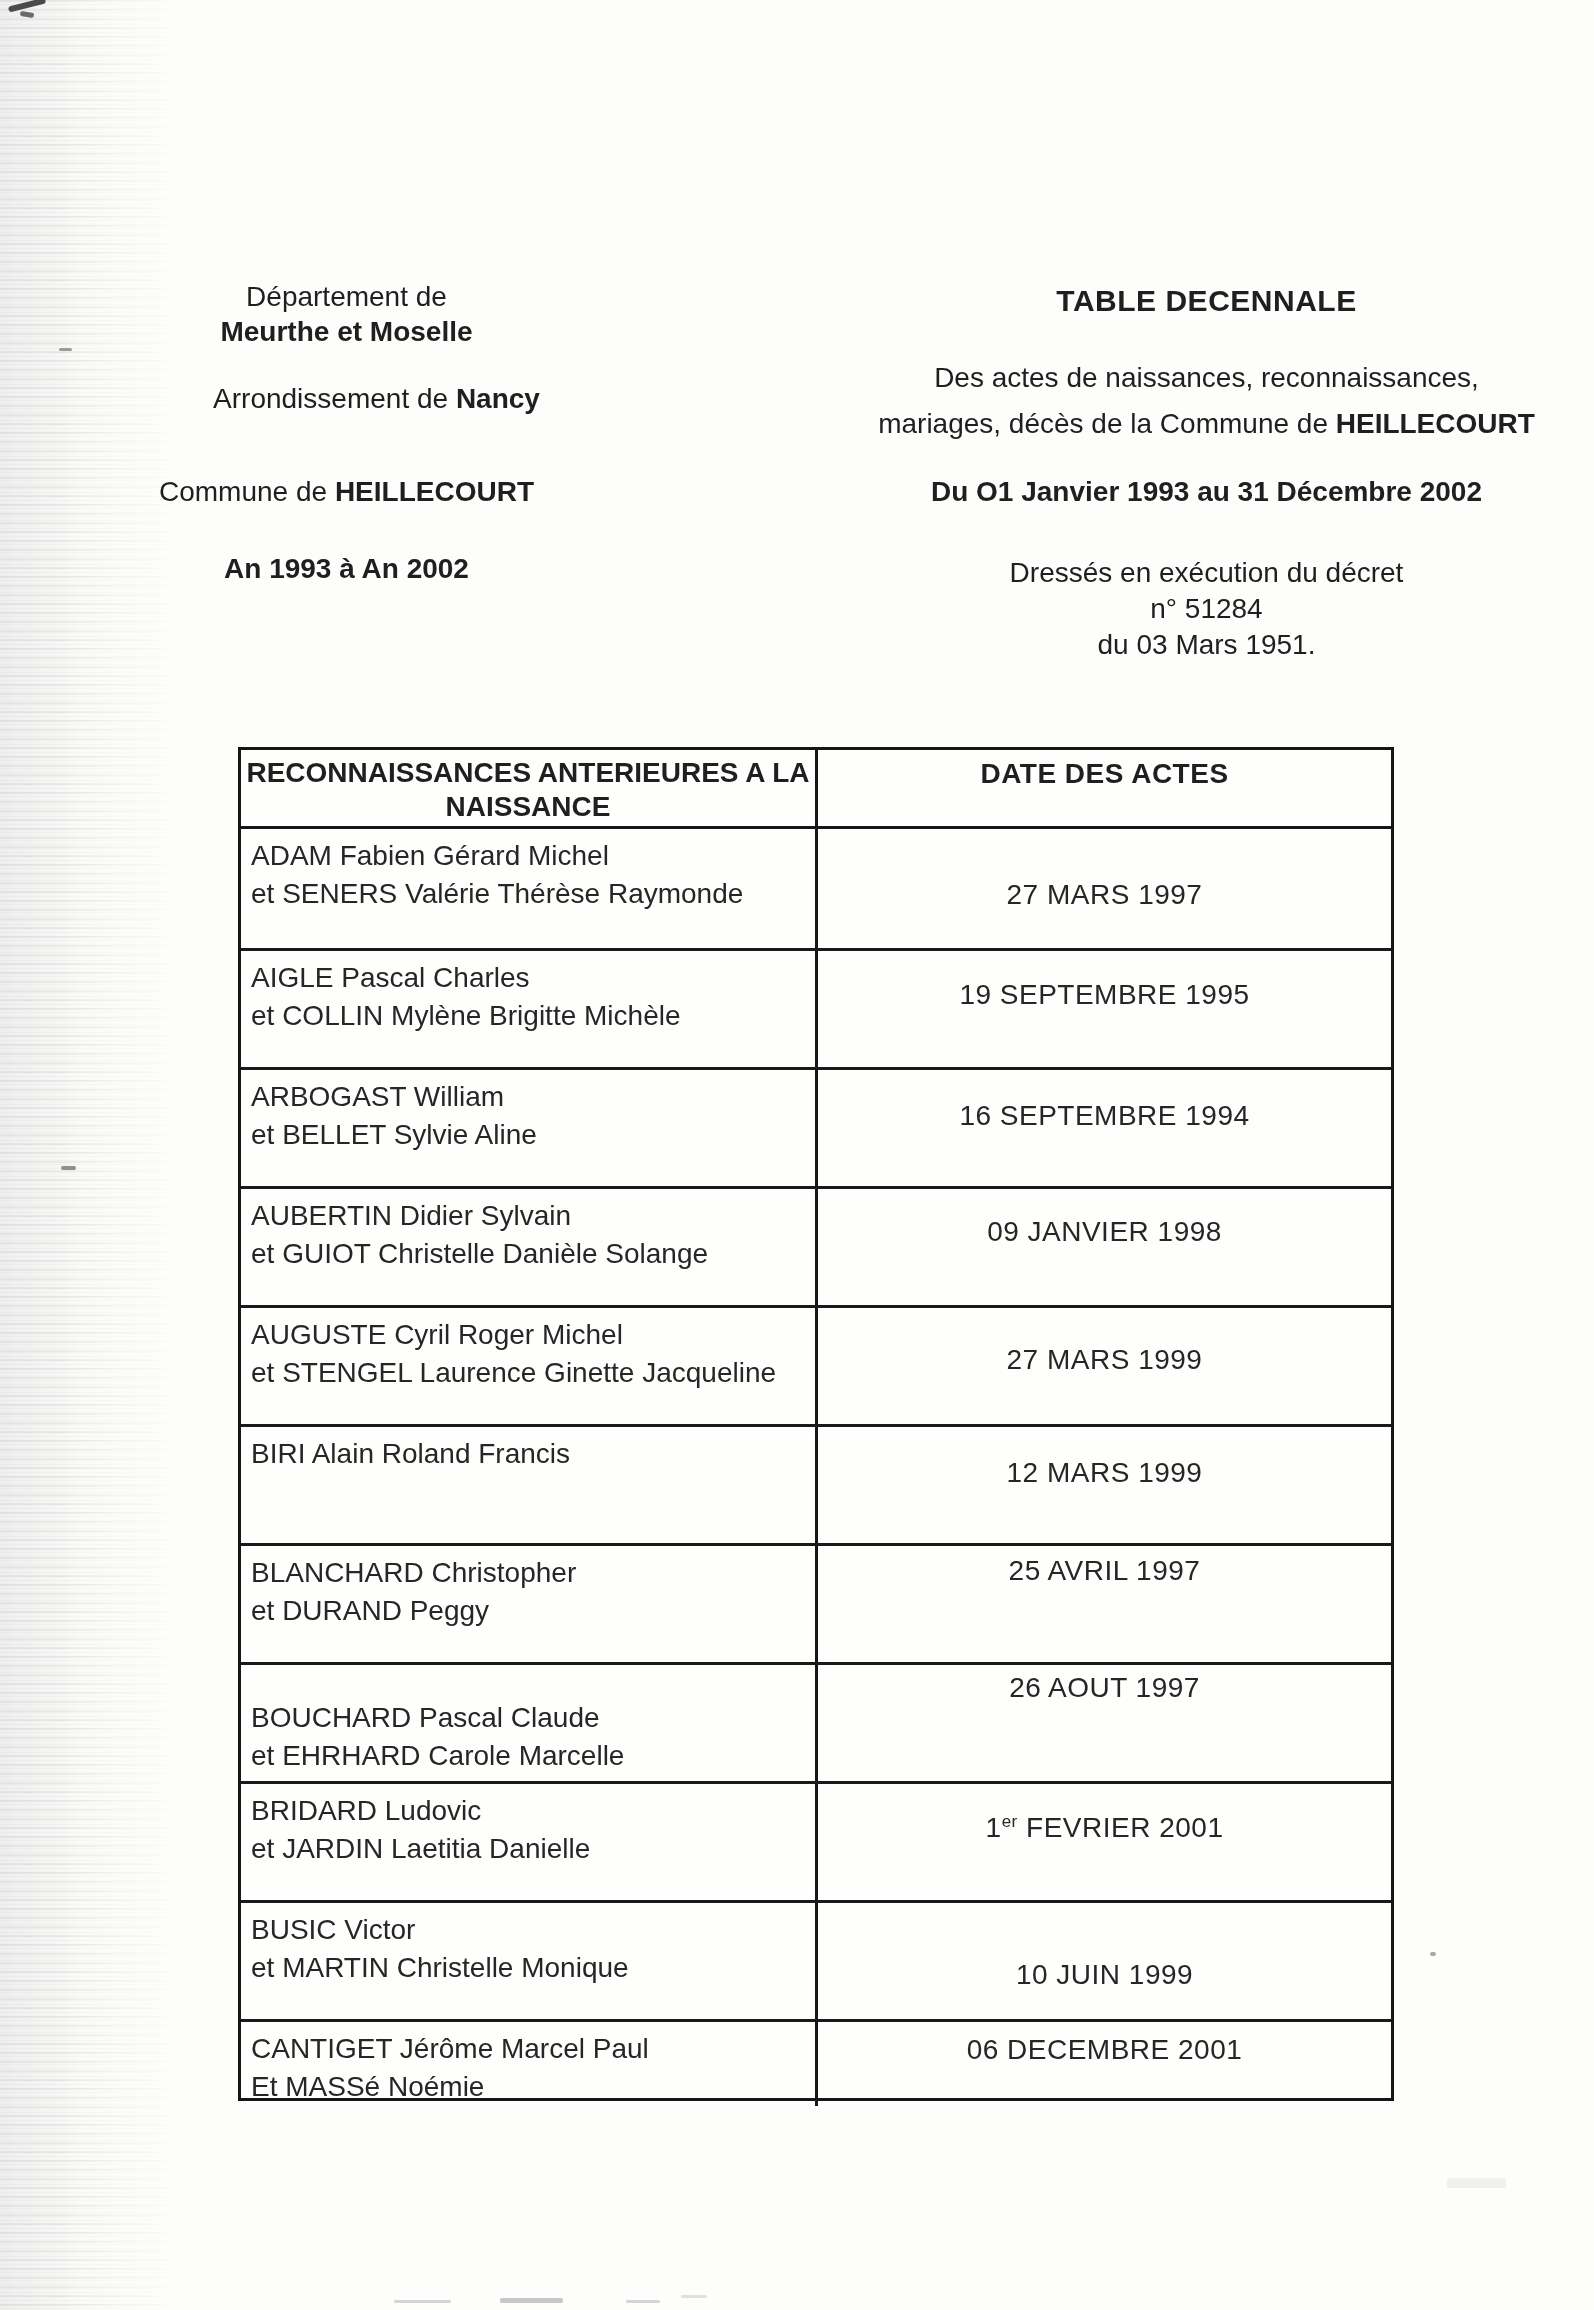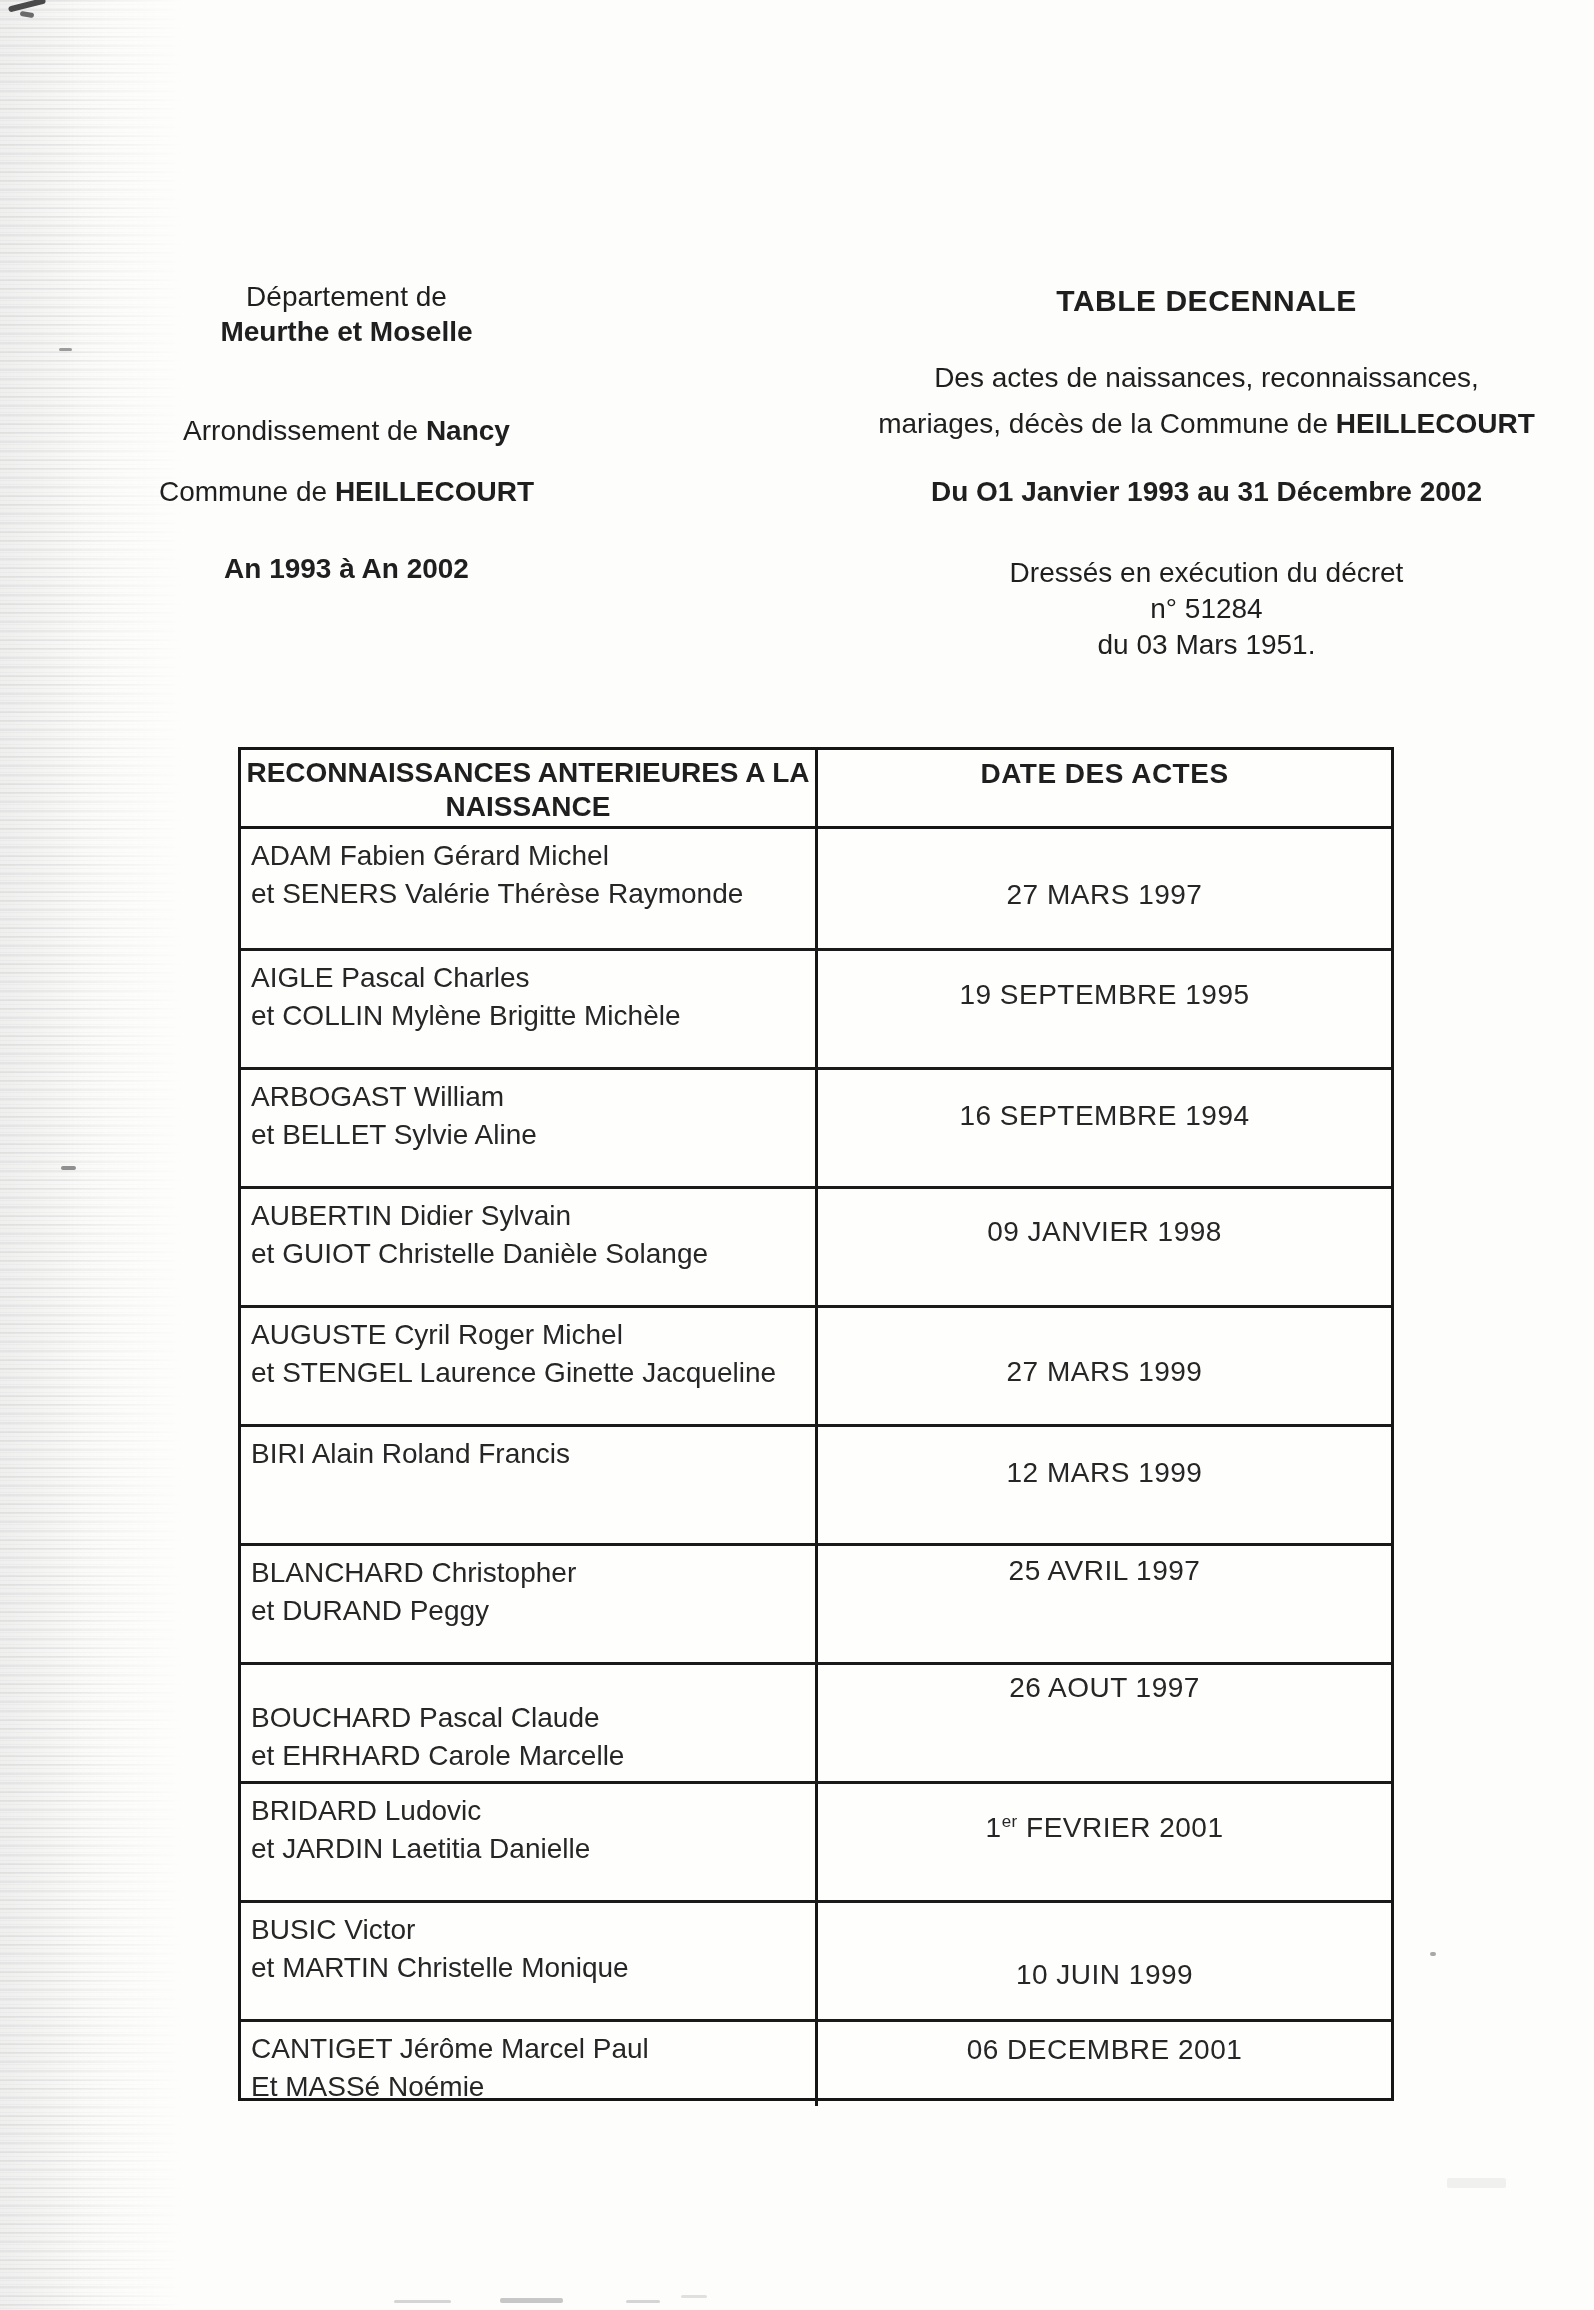--- a/index.html
+++ b/index.html
@@ -34,21 +34,21 @@
   .sm4{left:681px;top:2295px;width:26px;height:3px;opacity:.4;}
   .sm5{left:1447px;top:2178px;width:59px;height:10px;opacity:.18;}
 
   .bold{font-weight:bold;}
   .line{position:absolute;white-space:nowrap;}
 
   
   .hl{left:0;width:693px;text-align:center;font-size:28px;}
   .hl1{top:281px;}
   .hl2{top:316px;font-weight:bold;}
-  .hl3{top:415px;}
+  .hl3{top:383px;margin-left:30px;}
   .hl4{top:476px;}
   .hl5{top:553px;font-weight:bold;}
 
   
   .hr{left:860px;width:693px;text-align:center;font-size:28px;}
   .hr-title{top:284px;font-weight:bold;font-size:30px;letter-spacing:0.5px;}
   .hr-sub1{top:362px;}
   .hr-sub2{top:408px;}
   .hr-period{top:476px;font-weight:bold;}
   .hr-d1{top:557px;}
@@ -77,21 +77,21 @@
     padding-top:8px;letter-spacing:0.5px;
   }
   .names{padding:8px 6px 0 10px;font-size:28px;line-height:38px;color:#262626;}
   .date{text-align:center;font-size:28px;letter-spacing:0.5px;color:#262626;}
   .date sup{font-size:17px;vertical-align:super;line-height:0;}
   
   .trow:nth-child(1)  .date{padding-top:50px;}
   .trow:nth-child(2)  .date{padding-top:28px;}
   .trow:nth-child(3)  .date{padding-top:30px;}
   .trow:nth-child(4)  .date{padding-top:27px;}
-  .trow:nth-child(5)  .date{padding-top:48px;}
+  .trow:nth-child(5)  .date{padding-top:36px;}
   .trow:nth-child(6)  .date{padding-top:30px;}
   .trow:nth-child(7)  .date{padding-top:9px;}
   .trow:nth-child(8)  .date{padding-top:7px;}
   .trow:nth-child(9)  .date{padding-top:28px;}
   .trow:nth-child(10) .date{padding-top:29px;margin-top:27px;}
   .trow:nth-child(11) .date{padding-top:12px;}
   .trow:nth-child(8)  .names{padding-top:34px;}
   .trow:nth-child(11){height:79px;}
 </style>
 </head>

